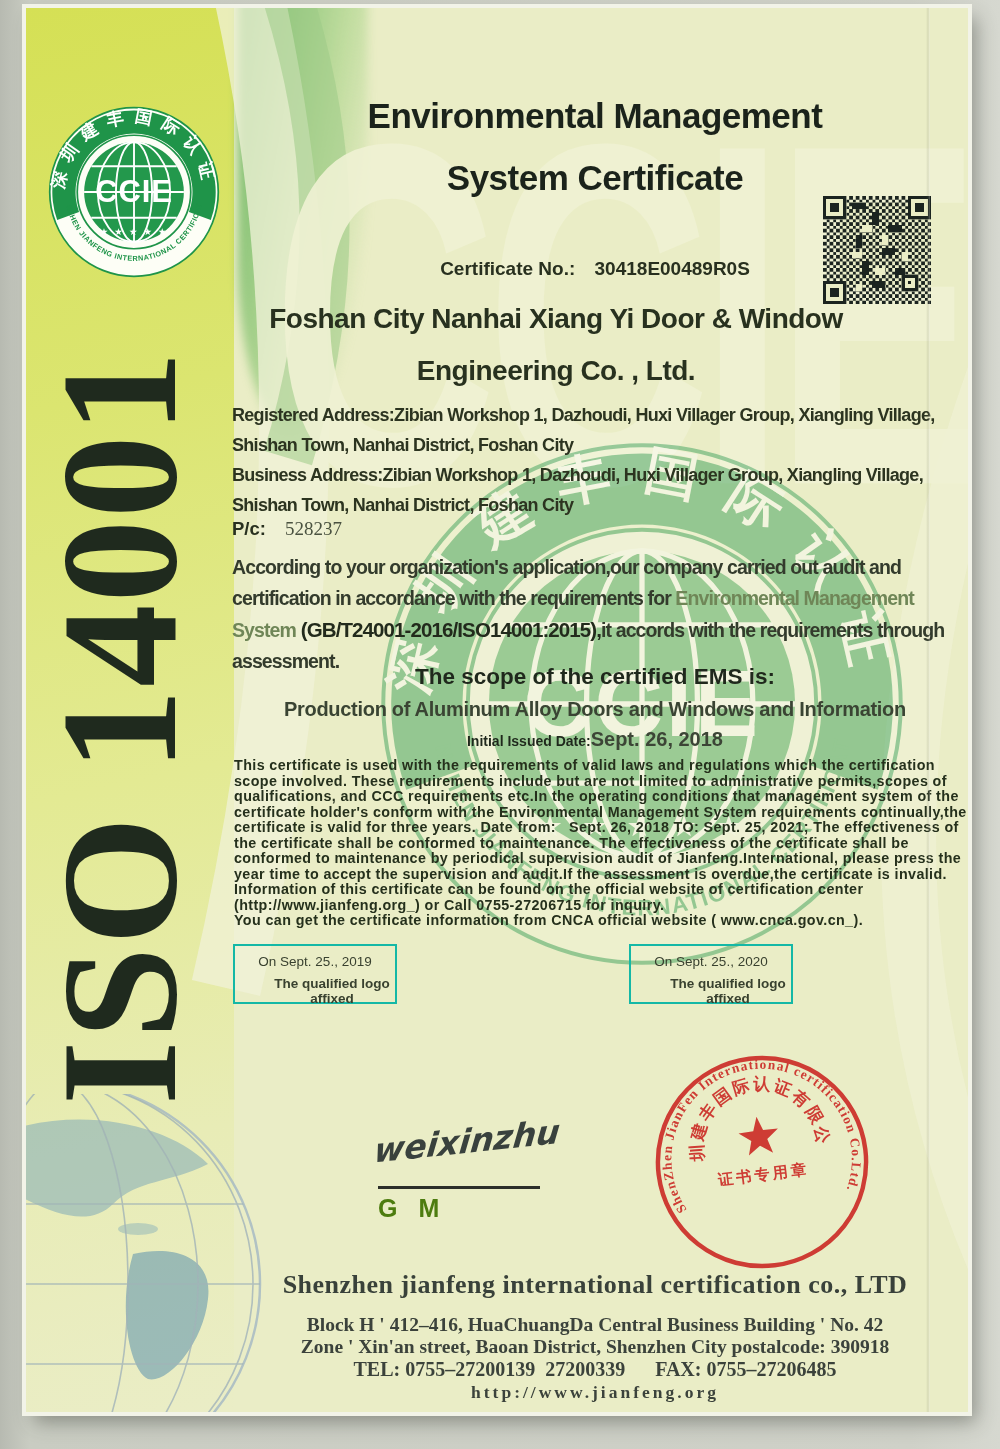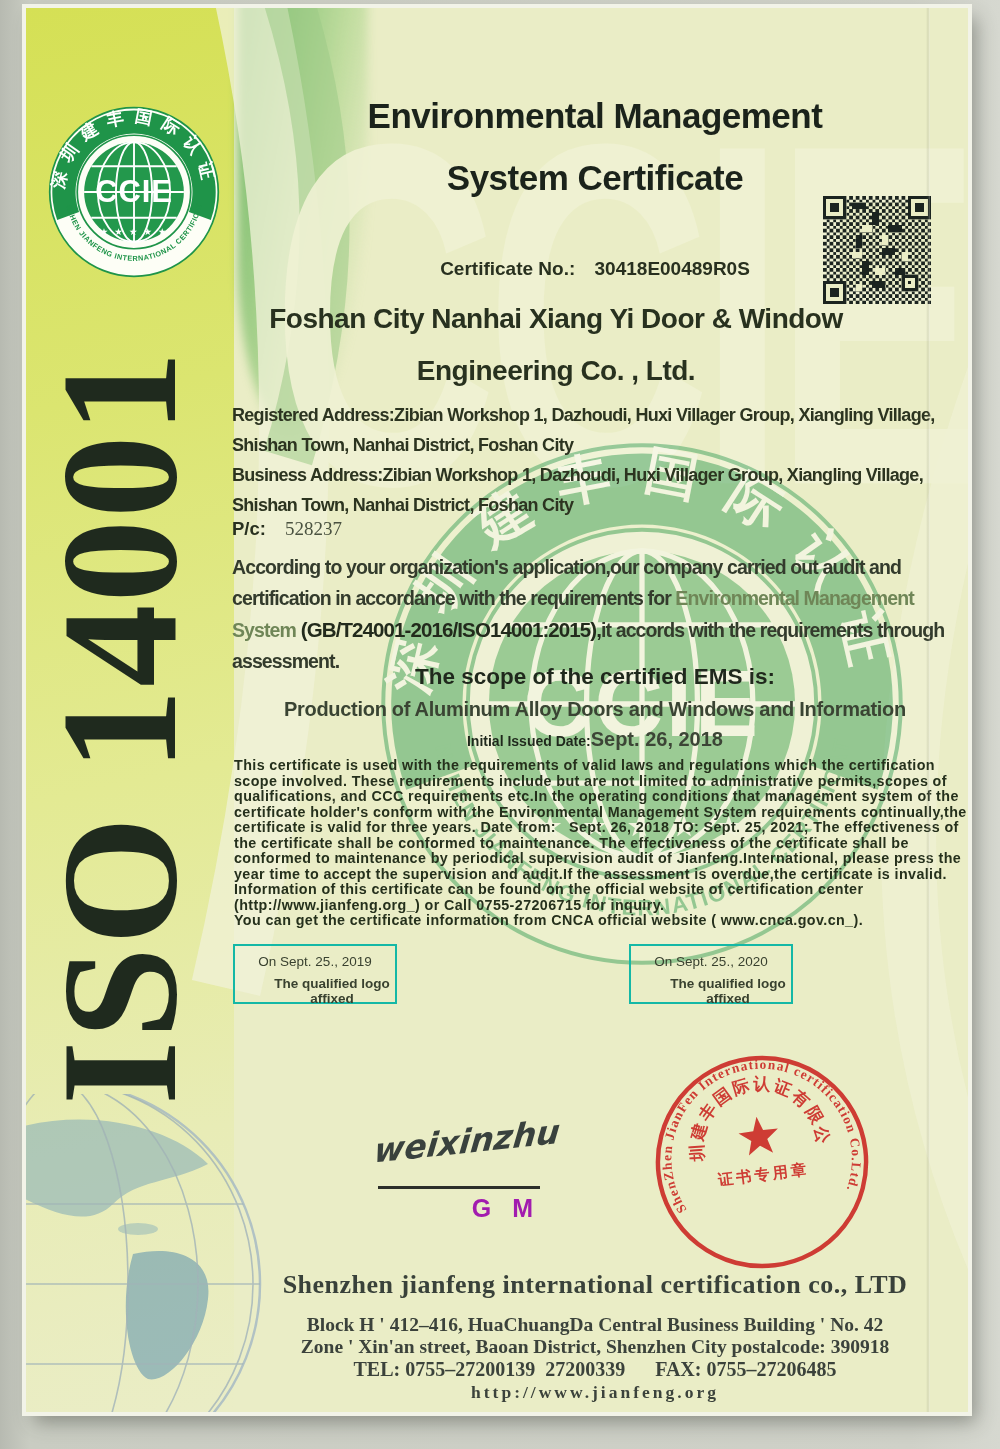--- a/index.html
+++ b/index.html
@@ -73,22 +73,22 @@
   .affix-box{position:absolute;width:164px;height:60px;border:2px solid #14b8a6;
         box-sizing:border-box;text-align:center;padding-top:8px;color:#39412f;}
   .affix-date{font-size:13.5px;}
   .affix-cap{font-size:13.5px;font-weight:bold;margin-top:7px;margin-left:34px;}
   .stamp{position:absolute;left:622px;top:1040px;width:228px;height:228px;
         transform:rotate(-7deg);opacity:.92;}
   .sig-name{position:absolute;left:348px;top:1114px;width:180px;text-align:center;
         font-family:"DejaVu Sans",sans-serif;font-style:italic;font-weight:bold;
         font-size:33px;color:#39413d;transform:rotate(-6deg) skewX(-12deg);}
   .sig-line{position:absolute;left:352px;top:1178px;width:162px;height:3px;background:#2c2f2a;}
-  .sig-title{position:absolute;left:352px;top:1186px;width:162px;text-align:right;
-        font-size:25px;font-weight:bold;letter-spacing:7px;color:#a21caf;}
+  .sig-title{position:absolute;left:352px;top:1186px;width:162px;text-align:left;
+        font-size:25px;font-weight:bold;letter-spacing:7px;color:#4d7c0f;}
   .footer{font-family:"Liberation Serif",serif;font-weight:bold;color:#3b423b;}
   .f-company{top:1262px;font-size:26px;letter-spacing:.5px;color:#39413a;}
   .f-a1{top:1306px;font-size:19.5px;}
   .f-a2{top:1328px;font-size:19.5px;}
   .f-tel{top:1350px;font-size:20px;white-space:pre;}
   .f-url{top:1374px;font-size:17.5px;letter-spacing:3px;}
   .qr{position:absolute;left:795px;top:188px;width:112px;height:108px;}
 </style>
 </head>
 <body>

